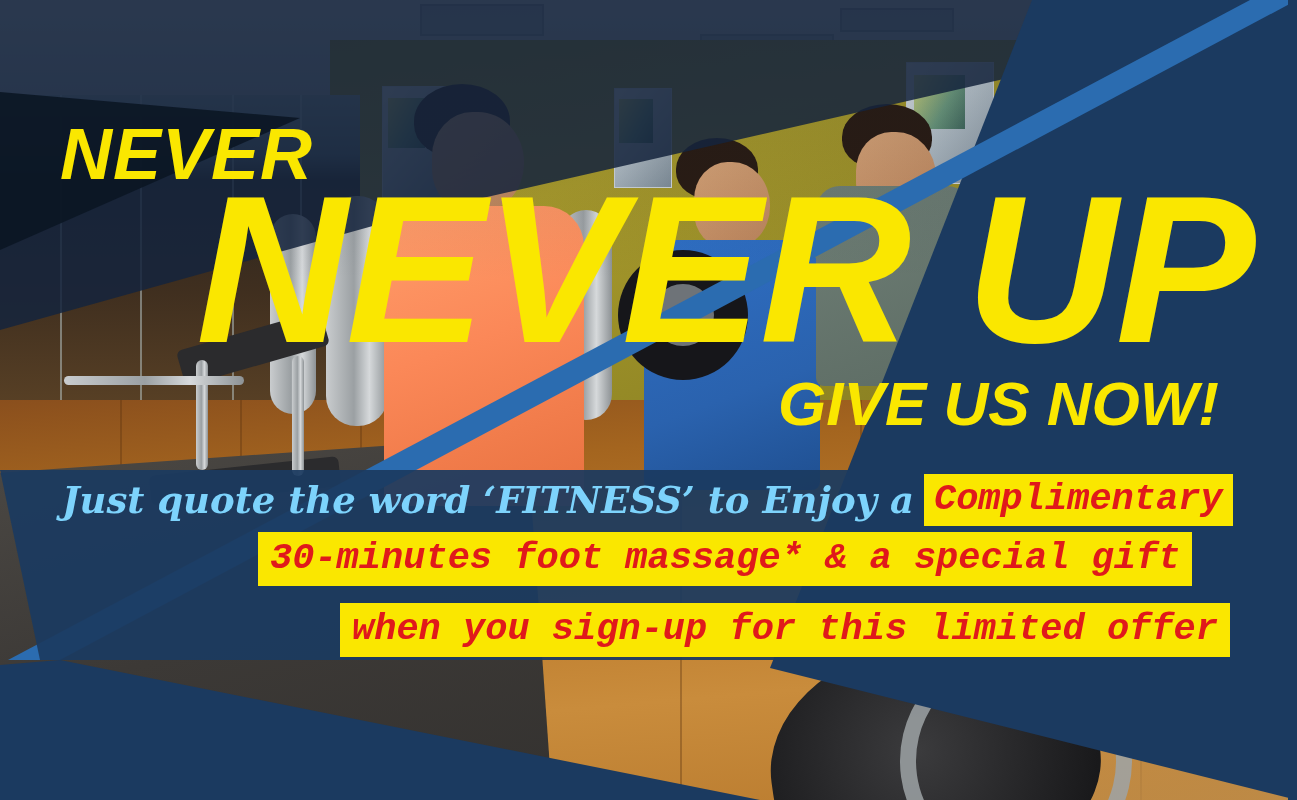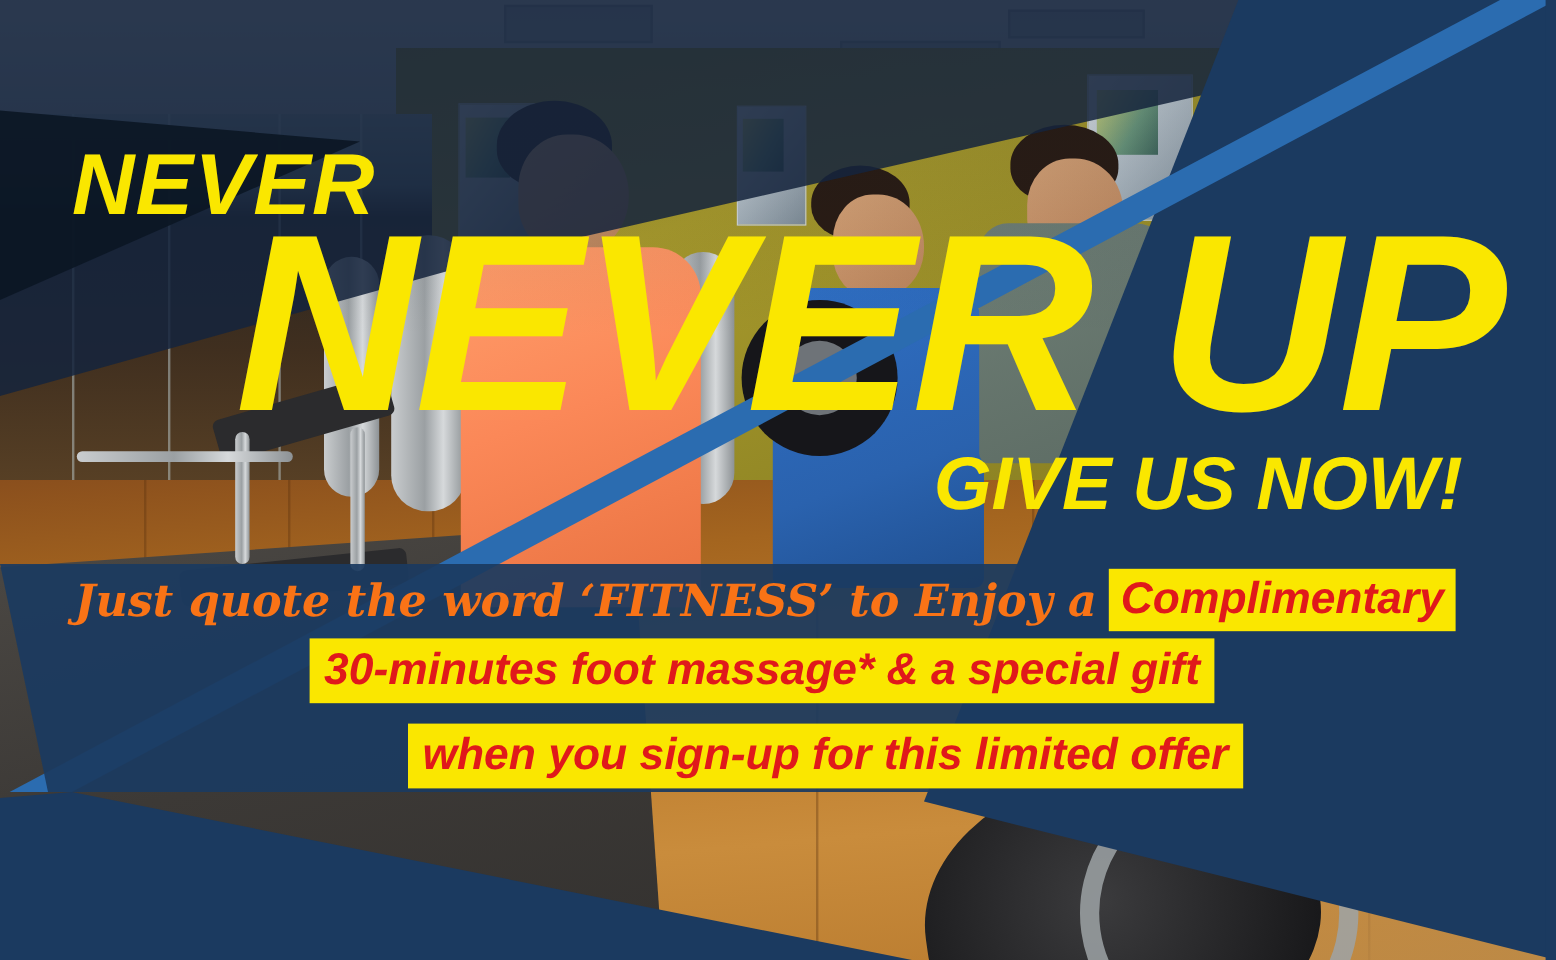--- a/index.html
+++ b/index.html
@@ -210,26 +210,26 @@
     height: 44px;
     display: flex;
     align-items: center;
     white-space: nowrap;
   }
   .sub1 .white {
     font-family: "DejaVu Serif", serif;
     font-size: 37px;
     font-weight: bold;
     font-style: italic;
-    color: #f97316;
+    color: #7dd3fc;
   }
   .hl {
     background: var(--yellow);
     color: var(--red);
-    font-family: Liberation Sans, sans-serif;
+    font-family: Liberation Mono, monospace;
     font-weight: bold;
     font-style: italic;
     display: inline-block;
   }
   .sub1 .hl {
     font-size: 37px;
     padding: 4px 10px 6px 10px;
     margin-left: 10px;
   }
   .sub2, .sub3 {

